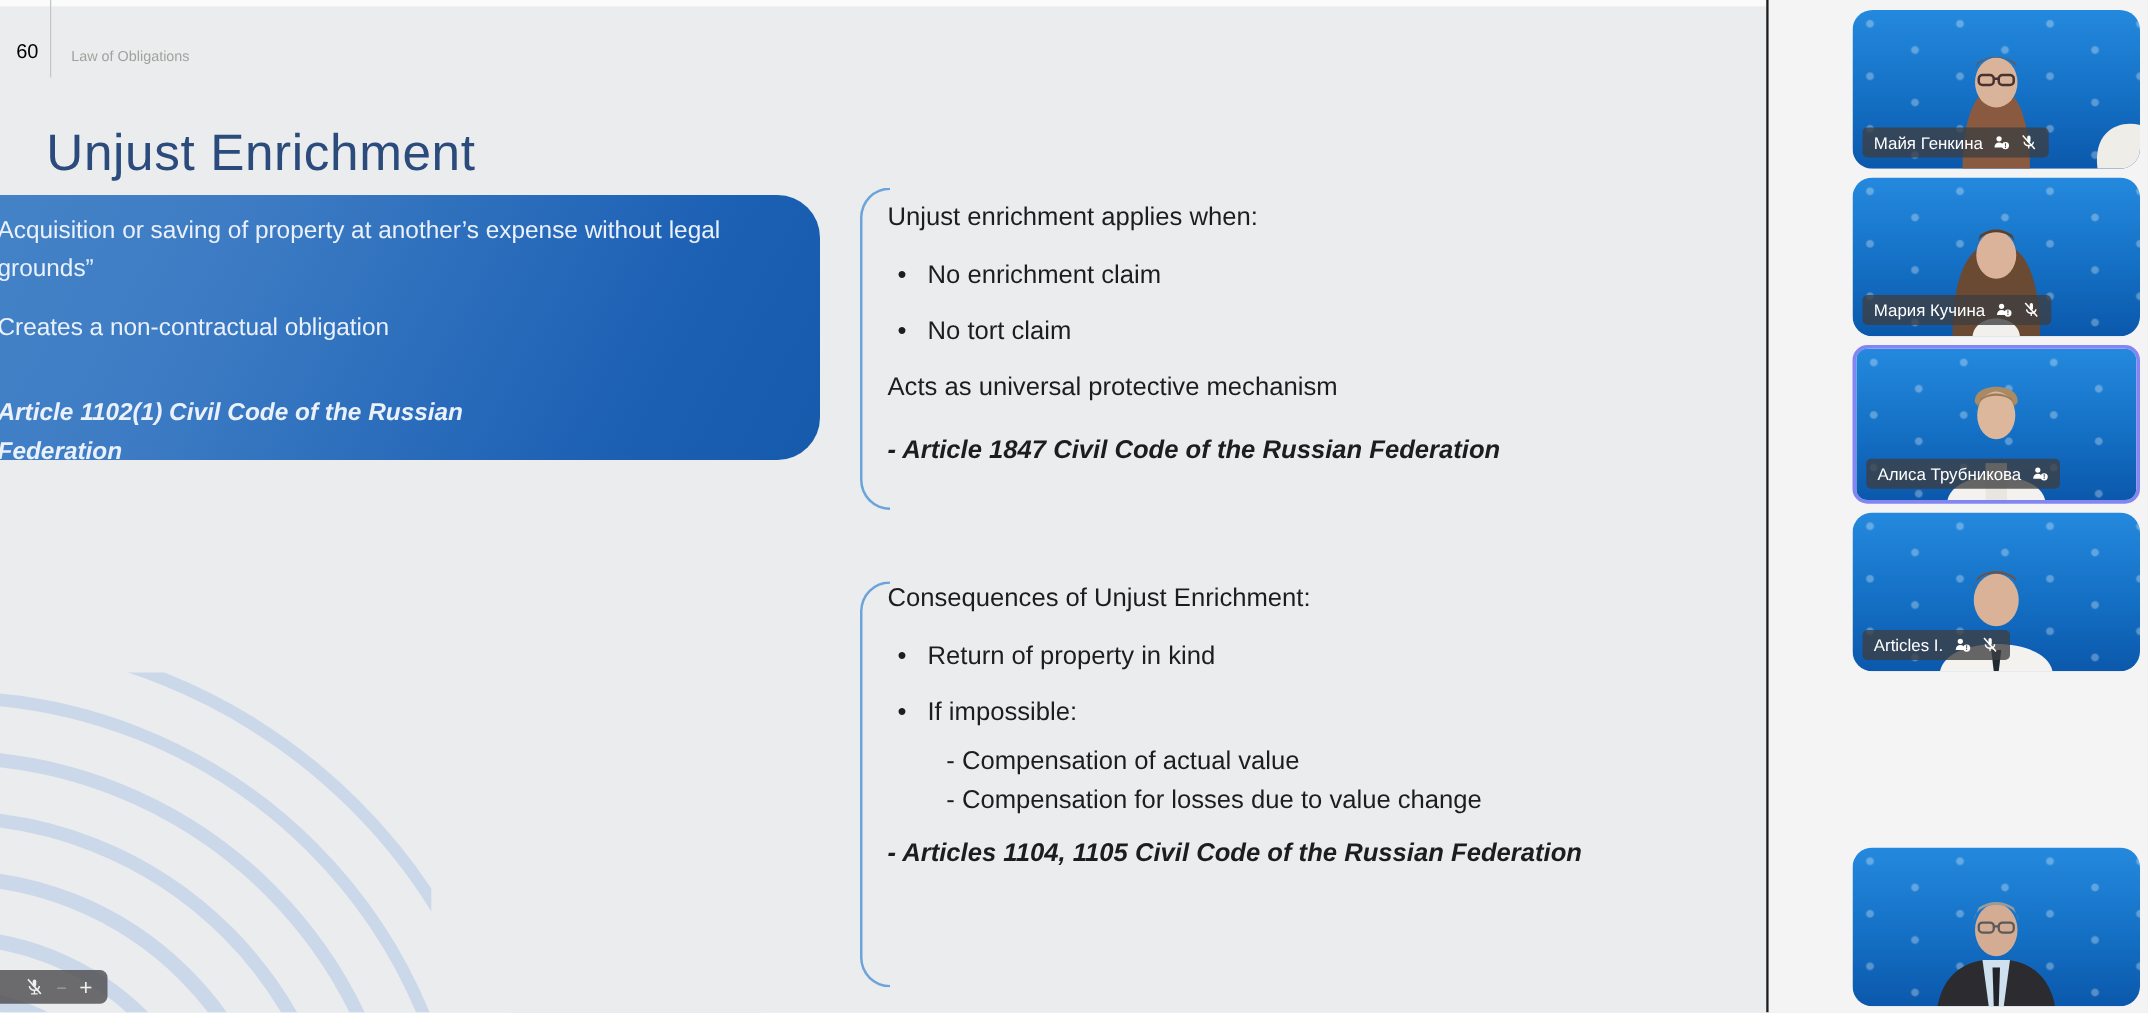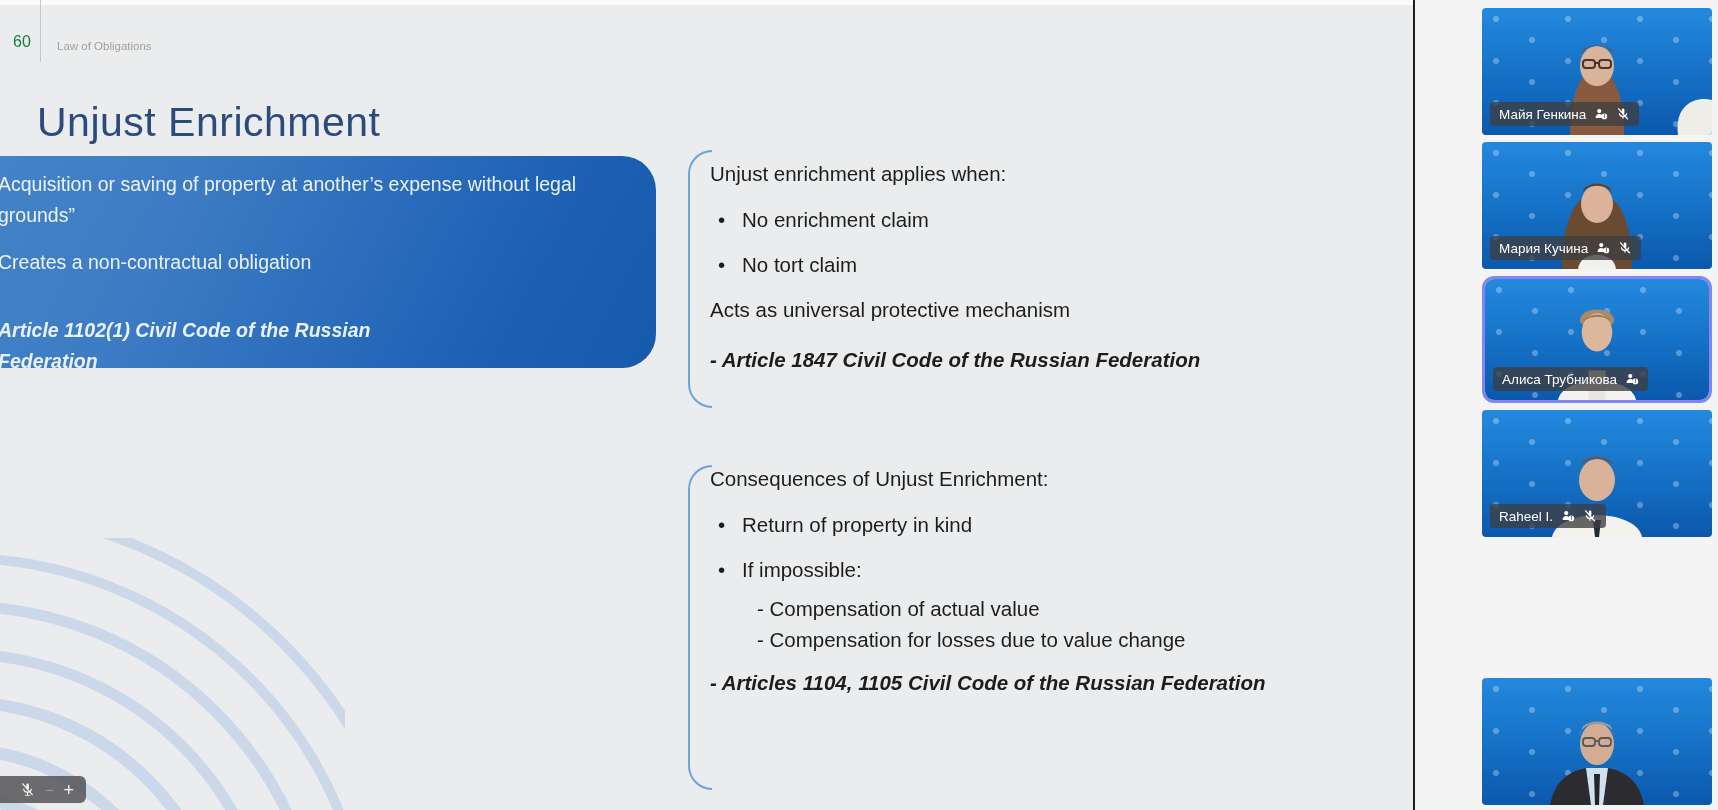--- a/index.html
+++ b/index.html
@@ -7,21 +7,21 @@
     width:1718px;height:810px;overflow:hidden;position:relative;
     font-family:"Liberation Sans", sans-serif;
     background:#f4f4f5;
   }
   
   .content{
     position:absolute;left:0;top:0;width:1413px;height:810px;
     background:#ebeced;overflow:hidden;
   }
   .topstrip{position:absolute;left:0;top:0;width:100%;height:5px;background:#fbfbfb;}
-  .page-no{position:absolute;left:13px;top:33px;font-size:16px;color:#15803d;}
+  .page-no{position:absolute;left:13px;top:33px;font-size:16px;color:#000000;}
   .page-divider{position:absolute;left:40px;top:0;width:1px;height:62px;background:#c6c6c6;}
   .course-label{position:absolute;left:57px;top:40px;font-size:11.5px;color:#a3a19e;}
   .slide-title{
     position:absolute;left:37px;top:72px;font-size:41px;font-weight:400;
     color:#2b4b7c;letter-spacing:.5px;
   }
   
   .quote-box{
     position:absolute;left:-12px;top:156px;width:668px;height:212px;
     border-radius:0 34px 34px 0;
@@ -64,21 +64,21 @@
     background:rgba(78,78,80,.82);border-radius:6px;
     display:flex;align-items:center;justify-content:flex-end;gap:10px;
     padding-right:12px;box-sizing:border-box;color:#f0f0f0;
   }
   .share-pill .dim{color:rgba(255,255,255,.35);font-size:14px;}
   .share-pill .plus{font-size:18px;font-weight:400;line-height:1;}
   
   .divider-v{position:absolute;left:1413px;top:0;width:2px;height:810px;background:#1d1d1d;}
   .sidebar{position:absolute;left:1415px;top:0;width:303px;height:810px;background:#f4f4f5;}
   .tile{
-    position:absolute;left:67px;width:230px;height:127px;border-radius:4px;overflow:hidden;
+    position:absolute;left:67px;width:230px;height:127px;border-radius:16px;overflow:hidden;
     box-sizing:border-box;
   }
   .tile.active{border:3px solid #8285f2;border-radius:12px;}
   .vbg{
     width:100%;height:100%;position:relative;
     background-image:
       radial-gradient(circle at 14px 11px, rgba(255,255,255,.30) 2.5px, transparent 3.6px),
       radial-gradient(circle at 50px 32px, rgba(255,255,255,.30) 2.5px, transparent 3.6px),
       linear-gradient(180deg,#2489de 0%,#1470c4 55%,#0b58ac 100%);
     background-size:72px 42px,72px 42px,100% 100%;
@@ -246,21 +246,21 @@
   <div class="tile" style="top:410px;">
     <div class="vbg">
       <svg class="sil" viewBox="0 0 230 127">
         <path d="M70 127 C76 98 154 98 160 127 Z" fill="#f4f2ee"></path>
         <path d="M111 110 L119 110 L117 127 L113 127 Z" fill="#1f2a33"></path>
         <ellipse cx="115" cy="70" rx="18" ry="21" fill="#d9b298"></ellipse>
         <path d="M96 62 C98 44 132 44 134 62 L130 52 C121 45 109 45 100 52 Z" fill="#7a4e33"></path>
       </svg>
     </div>
     <div class="chip">
-      <span>Raheel I.</span>
+      <span>Articles I.</span>
       <svg width="14" height="14" viewBox="0 0 16 16">
         <circle cx="6" cy="4.6" r="2.4" fill="#fff"></circle>
         <path d="M1.8 12.5c0-3 1.9-4.6 4.2-4.6s4.2 1.6 4.2 4.6z" fill="#fff"></path>
         <circle cx="11.8" cy="10.8" r="3.3" fill="#fff"></circle>
         <text x="11.8" y="13" font-size="6.5" font-weight="bold" fill="#3e3e40" text-anchor="middle">!</text>
       </svg>
       <svg width="14" height="14" viewBox="0 0 16 16">
         <g fill="#fff">
             <rect x="6.6" y="1.6" width="3" height="6.4" rx="1.5"></rect>
             <path d="M4.3 7.2a3.8 3.8 0 0 0 7.4 0h1.2a5 5 0 0 1-4.3 4.4v1.9h-1.2v-1.9a5 5 0 0 1-4.3-4.4z"></path>

